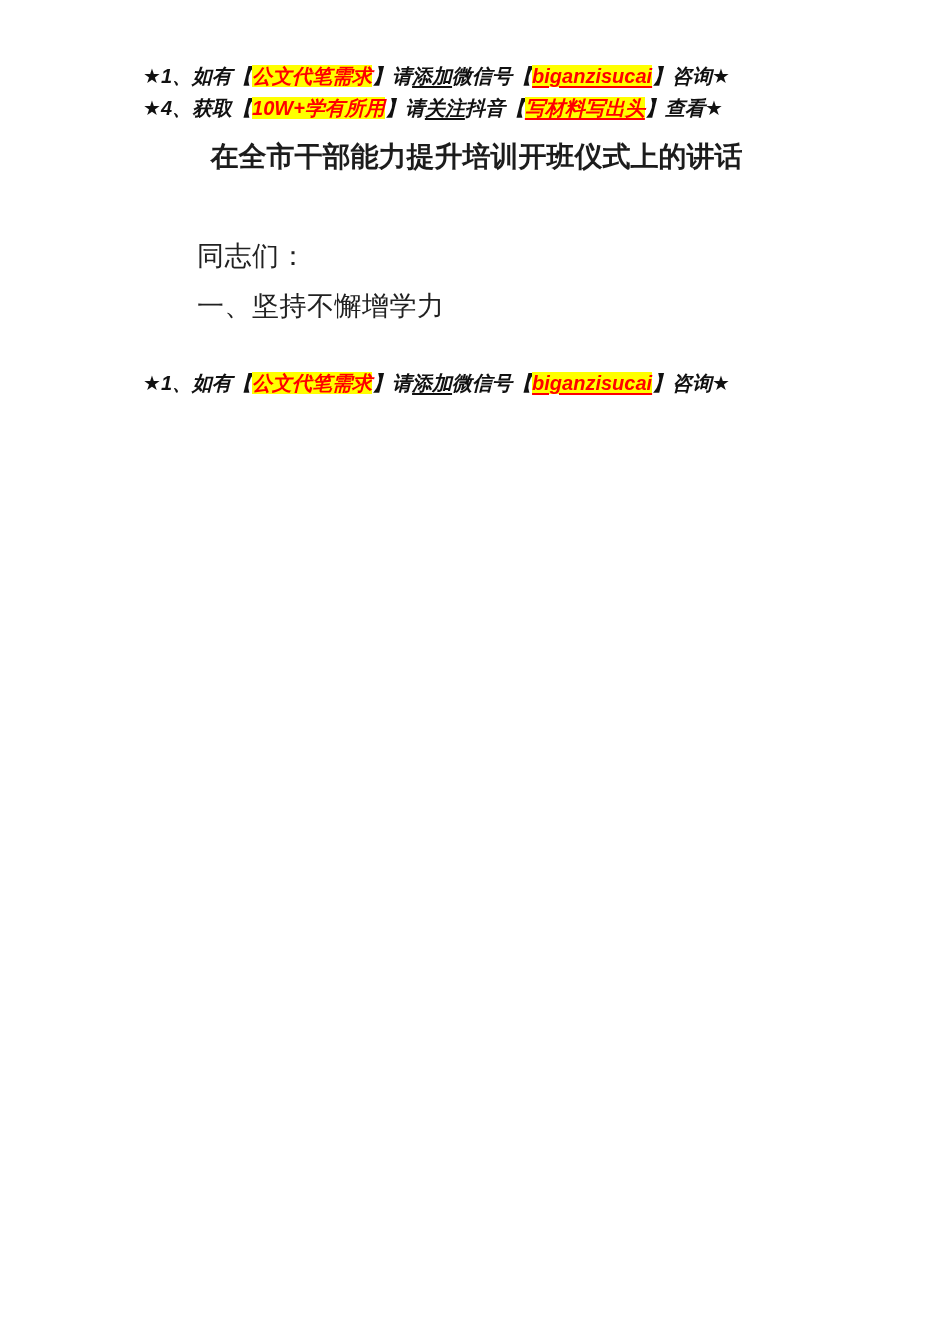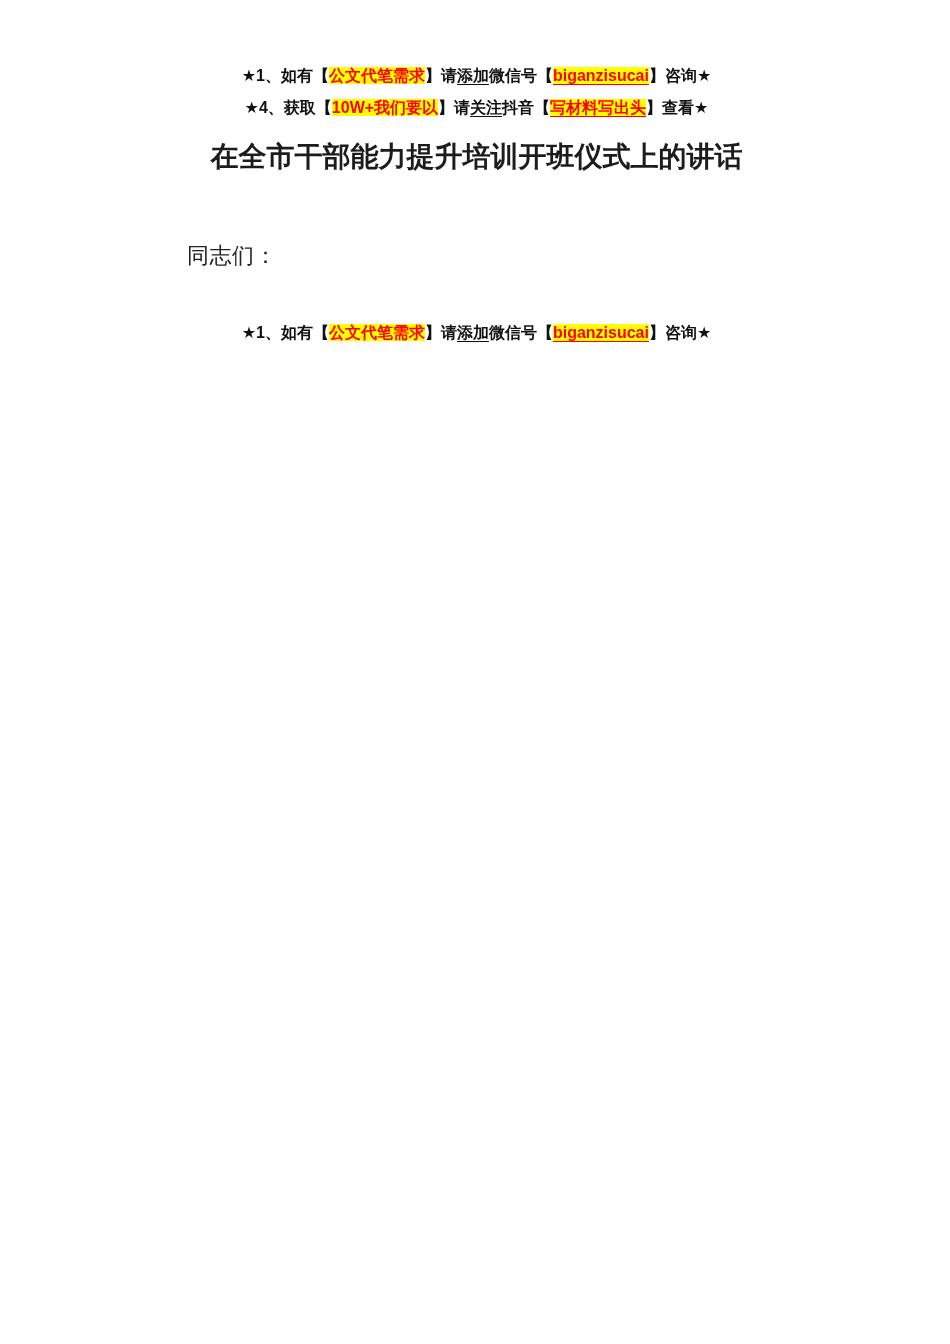--- a/index.html
+++ b/index.html
@@ -15,26 +15,27 @@
     color: #212121;
   }
   .page {
     box-sizing: border-box;
     width: 950px;
     height: 1344px;
     padding: 60px 140px 0 143px;
     background: #ffffff;
   }
   .promo {
-    text-align: center;
+    text-align: left;
     font-weight: bold;
-    font-size: 16px;
+    font-size: 20px;
     line-height: 32px;
     color: #111111;
     white-space: nowrap;
+    font-style: italic;
   }
   .promo .seg-plain {
     color: #111111;
   }
   .promo .seg-highlight {
     color: #ff0000;
     background: #ffff00;
   }
   .promo .seg-underline {
     color: #111111;
@@ -53,46 +54,47 @@
     font-weight: bold;
     font-size: 28px;
     line-height: 44px;
     color: #1c1c1c;
   }
   .body-text {
     margin-top: 52px;
   }
   .body-text p {
     margin: 0;
-    font-size: 22px;
+    font-size: 27px;
     line-height: 50px;
     text-align: justify;
     text-justify: inter-character;
     text-indent: 2em;
     color: #212121;
     letter-spacing: 0.5px;
   }
   .promo-footer {
     margin-top: 36px;
   }
 </style>
 </head>
 <body>
 
 <div class="page">
 
   <div class="promo promo-header">
     <div class="promo-line"><span class="seg-plain">★1、如有【</span><span class="seg-highlight">公文代笔需求</span><span class="seg-plain">】请</span><span class="seg-underline">添加</span><span class="seg-plain">微信号【</span><span class="seg-highlight-underline">biganzisucai</span><span class="seg-plain">】咨询★</span></div>
-    <div class="promo-line"><span class="seg-plain">★4、获取【</span><span class="seg-highlight">10W+我们要以</span><span class="seg-plain">】请</span><span class="seg-underline">关注</span><span class="seg-plain">抖音【</span><span class="seg-highlight-underline">写材料写出头</span><span class="seg-plain">】查看★</span></div>
+    <div class="promo-line"><span class="seg-plain">★4、获取【</span><span class="seg-highlight">10W+学有所用</span><span class="seg-plain">】请</span><span class="seg-underline">关注</span><span class="seg-plain">抖音【</span><span class="seg-highlight-underline">写材料写出头</span><span class="seg-plain">】查看★</span></div>
   </div>
 
   <h1 class="doc-title">在全市干部能力提升培训开班仪式上的讲话</h1>
 
   <div class="body-text">
     <p>同志们：</p>
+    <p>一、坚持不懈增学力</p>
   </div>
 
   <div class="promo promo-footer">
     <div class="promo-line"><span class="seg-plain">★1、如有【</span><span class="seg-highlight">公文代笔需求</span><span class="seg-plain">】请</span><span class="seg-underline">添加</span><span class="seg-plain">微信号【</span><span class="seg-highlight-underline">biganzisucai</span><span class="seg-plain">】咨询★</span></div>
 
   </div>
 
 </div>
 
 </body></html>

